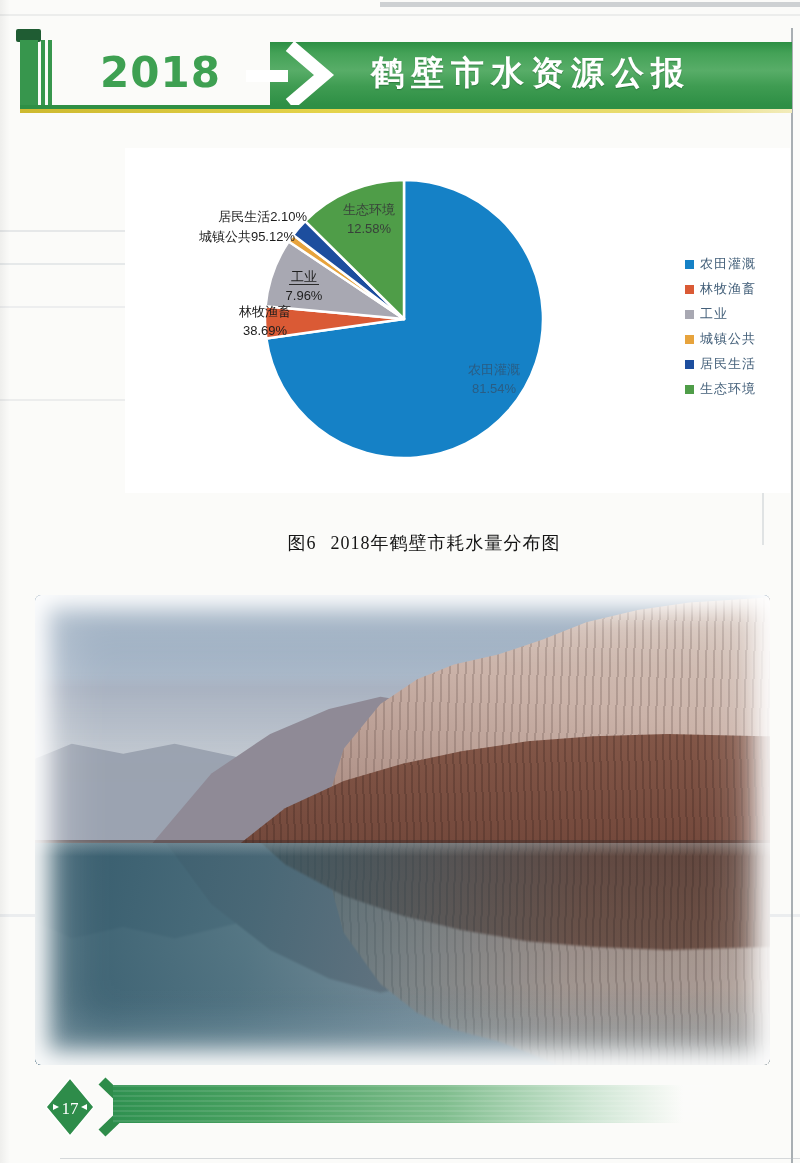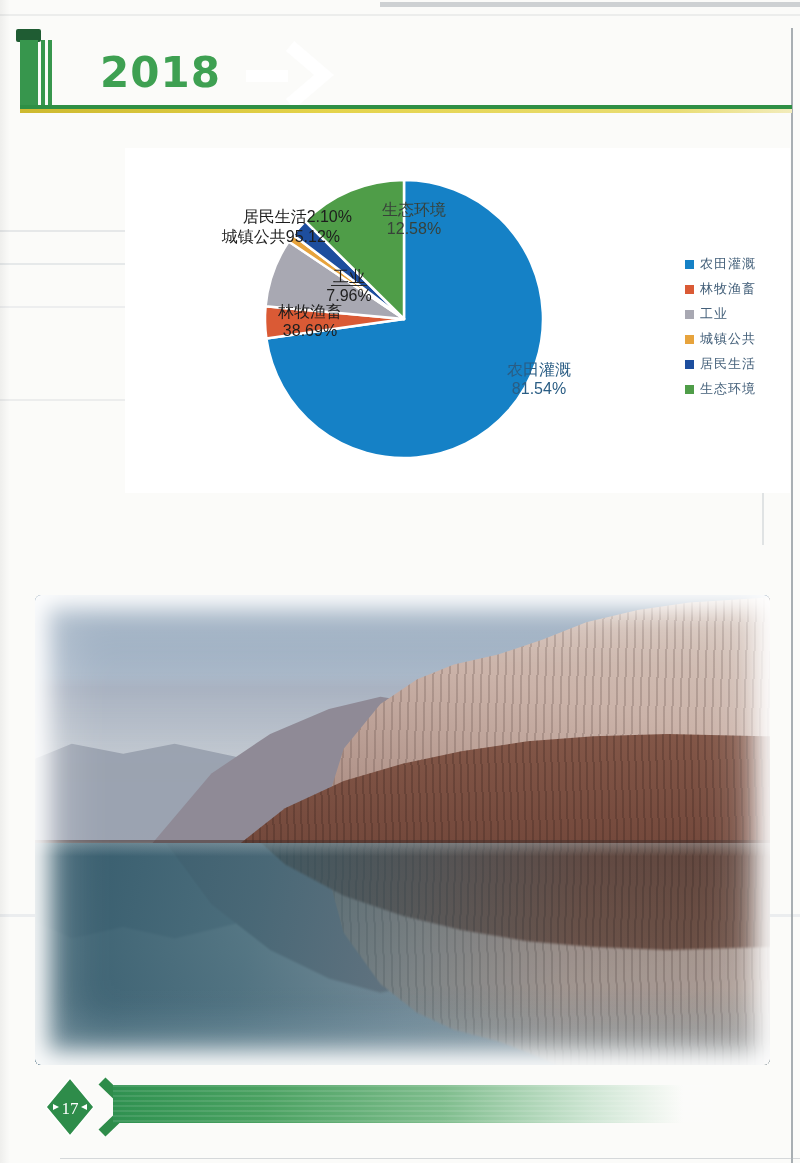--- a/index.html
+++ b/index.html
@@ -20,21 +20,21 @@
       color:#ffffff;font-size:33px;font-weight:bold;letter-spacing:7px;
       font-family:"Liberation Serif","DejaVu Serif",serif;text-shadow:0 1px 1px rgba(0,60,20,.35);}
   .hdr-arrow{left:246px;top:40px;width:92px;height:70px;}
   .hdr-line-green{left:20px;top:105px;width:772px;height:4px;background:#2e8f45;}
   .hdr-line-yellow{left:20px;top:109px;width:772px;height:3.5px;
       background:linear-gradient(90deg,#cdb92f,#e4d34b 40%,#e9dd74 85%,#f2ecbc 100%);}
 
   
   .chart{left:125px;top:148px;width:665px;height:345px;background:#ffffff;}
   .pie-svg{position:absolute;left:129px;top:21px;width:300px;height:300px;}
-  .plabel{position:absolute;color:#1d1d1d;font-size:16px;line-height:19px;text-align:center;white-space:nowrap;margin-left:45px;}
+  .plabel{position:absolute;color:#1d1d1d;font-size:13px;line-height:19px;text-align:center;white-space:nowrap;}
   .pl-shengtai{left:184px;top:52px;width:120px;color:#38413a;}
   .pl-jumin{left:60px;top:59px;width:122px;text-align:right;}
   .pl-chengzhen{left:48px;top:79px;width:122px;text-align:right;}
   .pl-gongye{left:139px;top:119px;width:80px;color:#1e1e1e;}
   .pl-gongye .u{border-bottom:1px solid #2a2a2a;padding:0 2px;}
   .pl-linmu{left:95px;top:154px;width:90px;}
   .pl-nongtian{left:329px;top:212px;width:80px;color:#2a5d84;}
   .legend{position:absolute;left:560px;top:107px;display:flex;flex-direction:column;gap:7px;}
   .legend-item{display:flex;align-items:center;gap:6px;}
   .legend-marker{width:9px;height:9px;display:inline-block;flex:none;}
@@ -110,20 +110,23 @@
   <div class="art a9"></div>
   <div class="art edge-r"></div>
   <div class="art edge-b"></div>
   <div class="art edge-l"></div>
 
   <div class="abs hdr-corner"></div>
   <div class="abs hdr-block"></div>
   <div class="abs hdr-stripe1"></div>
   <div class="abs hdr-stripe2"></div>
   <div class="abs hdr-year">2018</div>
+  <div class="abs hdr-banner">
+    <div class="hdr-title">鹤壁市水资源公报</div>
+  </div>
   <svg class="abs hdr-arrow" viewBox="0 0 92 70">
     <rect x="0" y="30" width="42" height="12" fill="#ffffff"></rect>
     <path d="M44,6 L78,35 L44,64" fill="none" stroke="#ffffff" stroke-width="13"></path>
   </svg>
   <div class="abs hdr-line-green"></div>
   <div class="abs hdr-line-yellow"></div>
 
   <div class="abs chart">
     <svg class="pie-svg" viewBox="0 0 300 300">
         <path d="M150,150 L150.00,11.00 A139,139 0 1 1 12.37,169.50 Z" fill="#1581c6" stroke="#ffffff" stroke-width="2.5" stroke-linejoin="round"></path>
@@ -178,20 +181,23 @@
         <span class="legend-marker" style="background: rgb(29, 78, 158);"></span>
         <span class="legend-label">居民生活</span>
       </div>
       <div class="legend-item">
         <span class="legend-marker" style="background: rgb(79, 157, 72);"></span>
         <span class="legend-label">生态环境</span>
       </div>
     </div>
   </div>
 
+  <div class="abs caption">
+    <span>图6</span><span class="sp"></span><span>2018年鹤壁市耗水量分布图</span>
+  </div>
 
   <div class="abs photo">
     <div class="scene">
       <div class="sky"></div>
       <div class="haze"></div>
       <div class="ridge-far"></div>
       <div class="ridge-mid"></div>
       <div class="cliff"></div>
       <div class="slope"></div>
       <div class="shoreline"></div>

